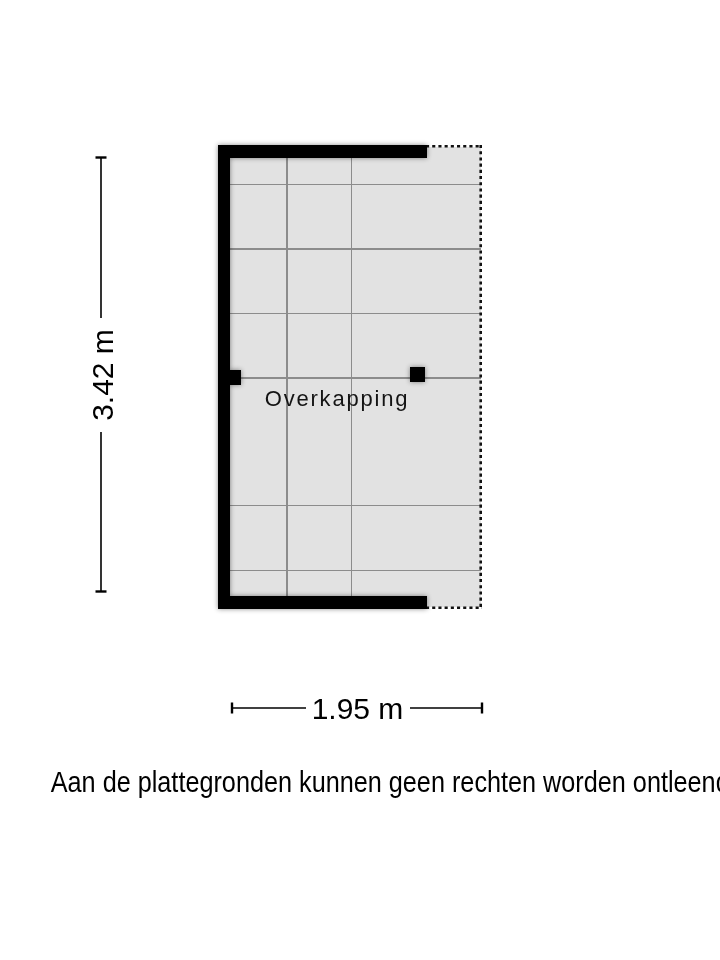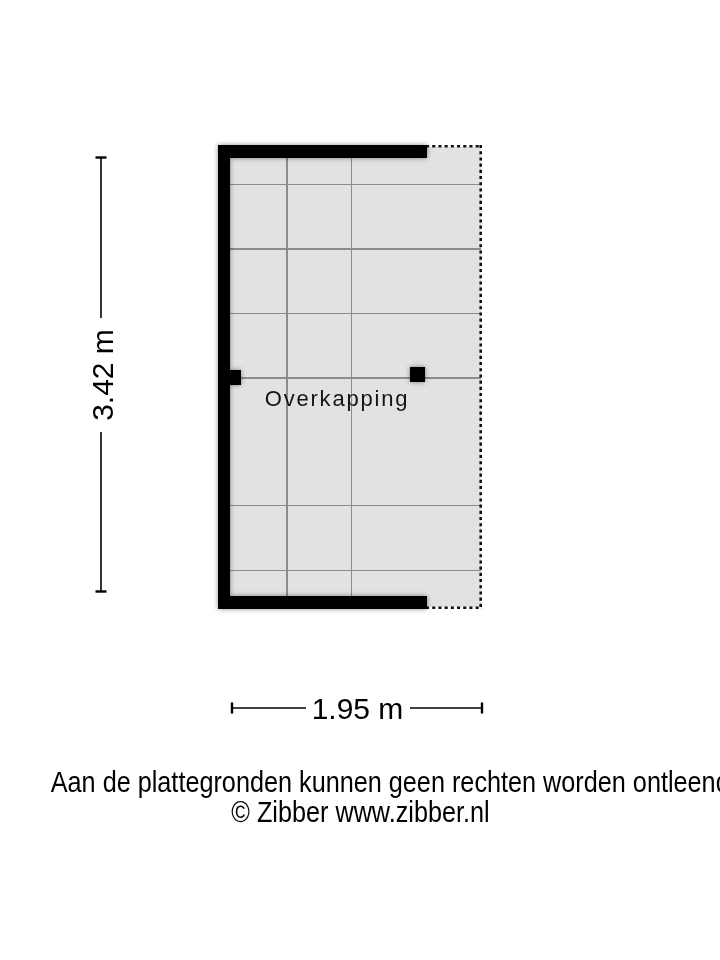--- a/index.html
+++ b/index.html
@@ -97,18 +97,15 @@
       <text class="dim-label" x="357.5" y="719">1.95 m</text>
       <line class="dimline" x1="410" y1="708" x2="482" y2="708"></line>
       <line class="dimtick" x1="482" y1="702.5" x2="482" y2="713.5"></line>
     </g>
   </svg>
 
   <div class="footer">
     <div>
       <span class="condensed">Aan de plattegronden kunnen geen rechten worden ontleend</span>
     </div>
-    <div>
-      <span class="condensed">© Zibber www.zibber.nl</span>
-    </div>
   </div>
 
 </div>
 
 </body></html>

